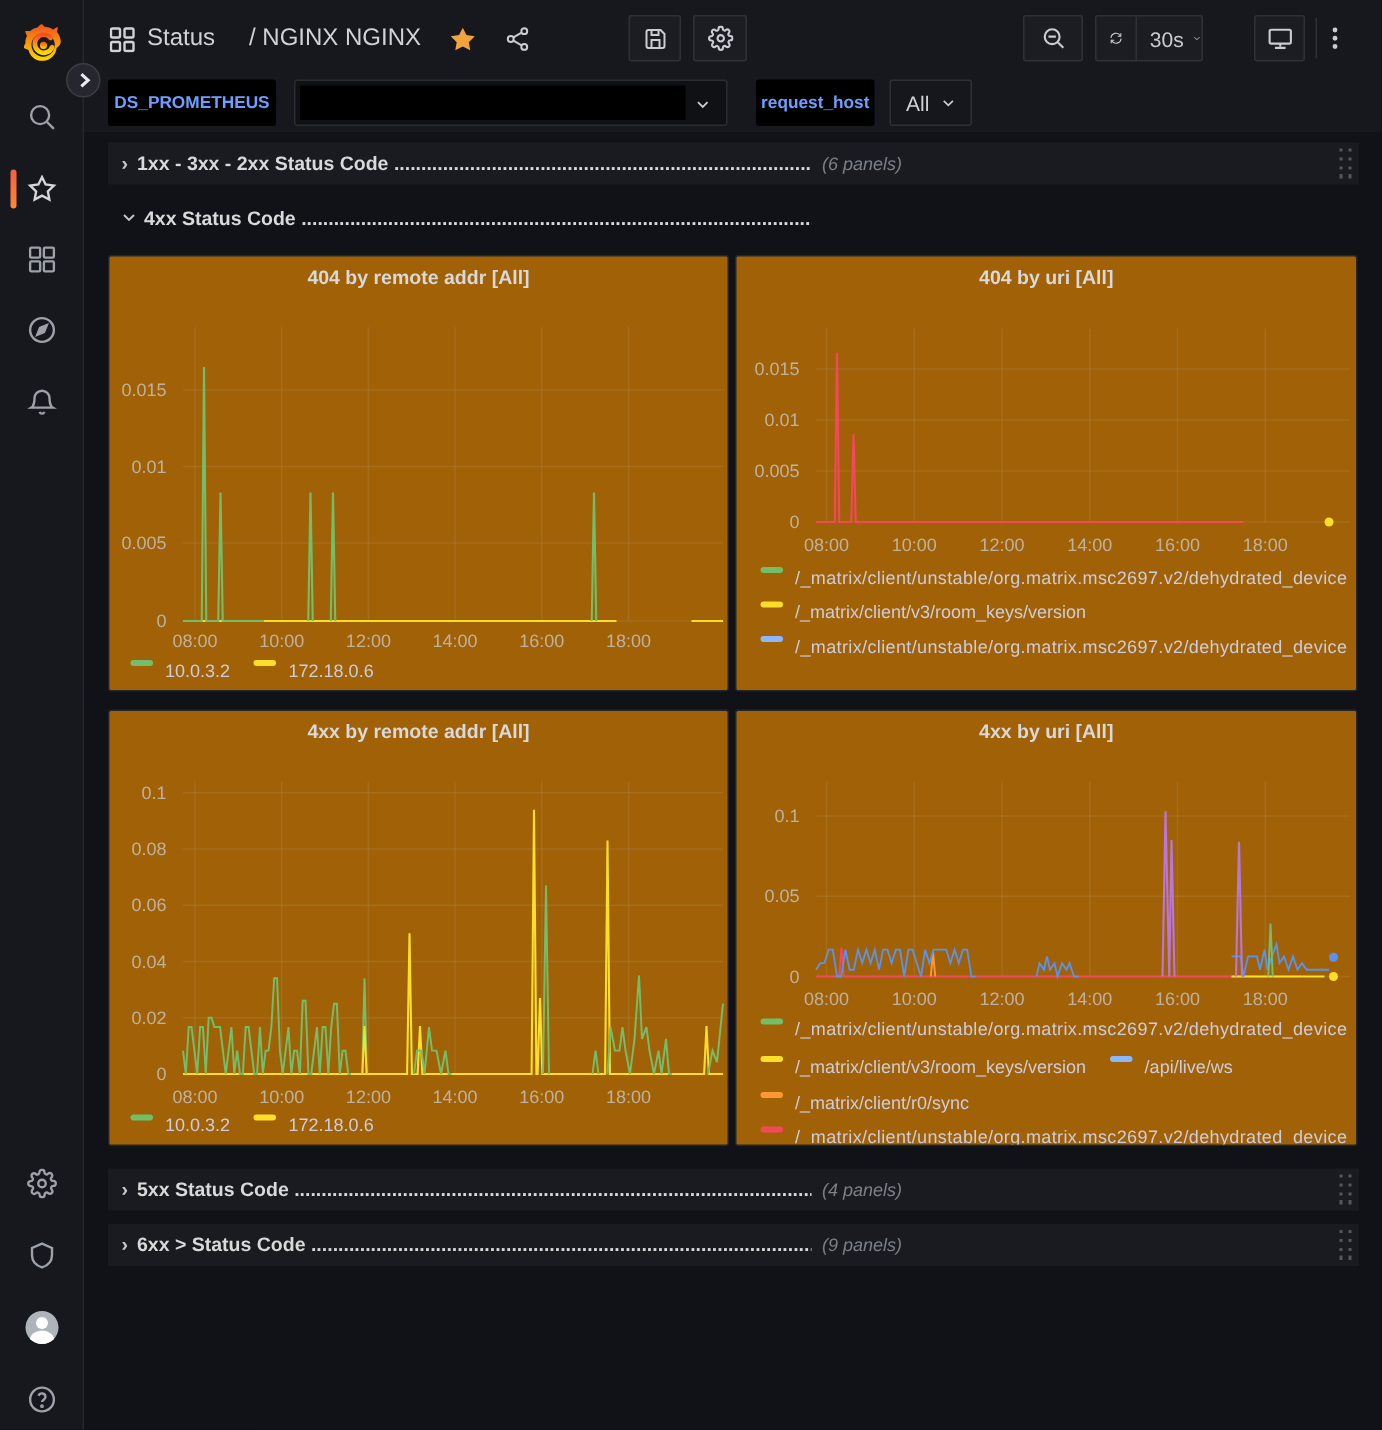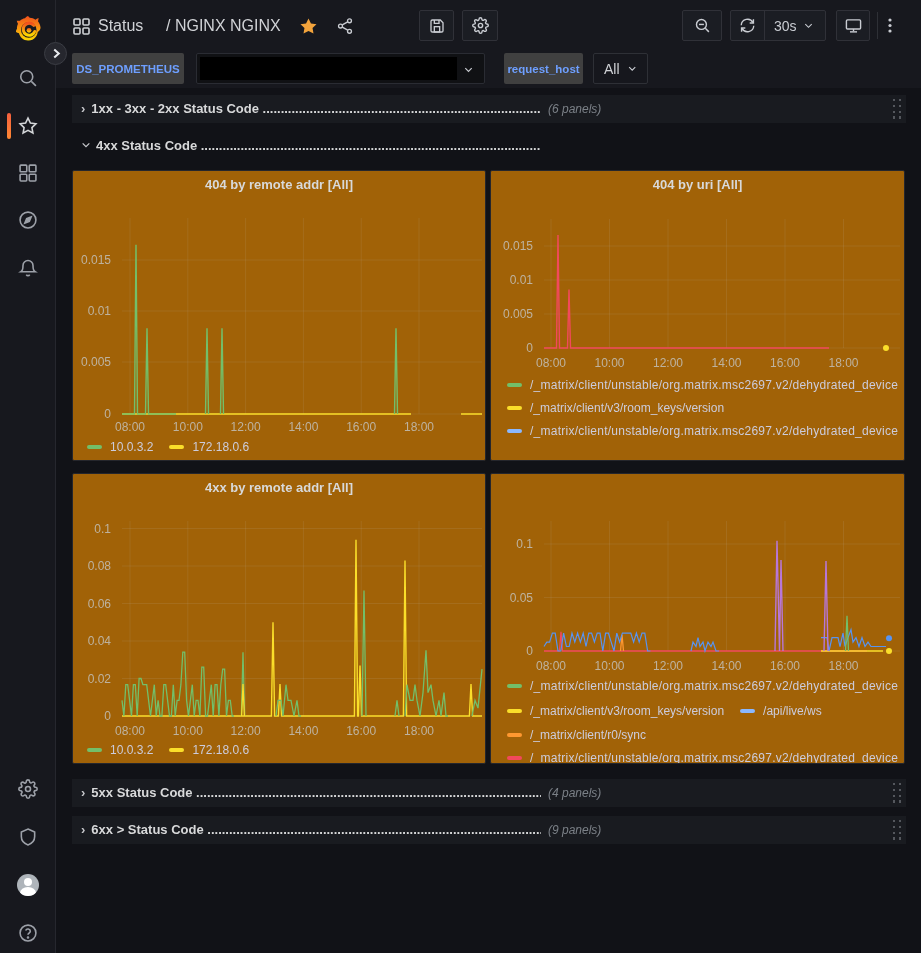--- a/index.html
+++ b/index.html
@@ -8,38 +8,38 @@
   #app { position:relative; width:921px; height:953px; background:#111217; }
   .abs { position:absolute; }
   
   #chrome { position:absolute; left:56px; top:0; width:865px; height:88px; background:#17181e; }
   #sidebar { position:absolute; left:0; top:0; width:56px; height:953px; background:#17181e;
     border-right:1px solid #26272e; }
   .navicon { position:absolute; left:18px; width:20px; height:20px; color:#9da1a9; }
   .btn { position:absolute; top:10px; height:31px; background:#1b1d23; border:1px solid #303138;
     border-radius:2px; display:flex; align-items:center; justify-content:center; color:#c9ccd2; }
   .crumb { color:#d0d2d6; font-size:16px; }
-  .vlabel { position:absolute; top:53px; height:31px; background:#404040; display:flex;
+  .vlabel { position:absolute; top:53px; height:31px; background:#000000; display:flex;
     align-items:center; justify-content:center; color:#6e9fff; font-size:11.5px; font-weight:bold; border-radius:2px; }
   
   .rowhead { position:absolute; left:72px; width:834px; height:28px; }
   .rowhead.collapsed { background:#191b20; }
   .rowtitle { position:absolute; left:9px; top:0; height:28px; line-height:28px; font-size:13px;
     font-weight:bold; color:#d8d9da; white-space:nowrap; overflow:hidden; }
   .rowchev { display:inline-block; margin-right:6px; color:#c7c8cc; }
   .pcount { position:absolute; left:476px; top:0; height:28px; line-height:28px; font-style:italic;
     font-size:12px; color:#7b8087; white-space:nowrap; }
   .draghandle { position:absolute; right:4px; top:4px; width:9px; height:20px; }
   .draghandle i { position:absolute; width:2.4px; height:2.4px; background:#54575d; }
   
   .panel { position:absolute; width:414px; height:291px; background:#a16207;
     border:1px solid #25262c; border-radius:2px; overflow:hidden; }
   .ptitle { position:absolute; left:0; top:6px; width:100%; text-align:center; font-size:13px;
     font-weight:bold; color:#d8d9da; }
-  .legend { position:absolute; display:flex; align-items:center; font-size:12px; color:#ccccdc;
+  .legend { position:absolute; display:flex; font-size:12px; color:#ccccdc;
     white-space:nowrap; }
   .sw { display:inline-block; width:15px; height:4px; border-radius:2px; margin-right:8px; flex:none; }
   .lgap { margin-left:16px; }
   svg text { font-family:"Liberation Sans", sans-serif; }
 </style>
 </head>
 <body>
 <div id="app">
   <div id="chrome"></div>
 
@@ -75,21 +75,21 @@
       <path d="M19.4 15a1.65 1.65 0 0 0 .33 1.82l.06.06a2 2 0 1 1-2.83 2.83l-.06-.06a1.65 1.65 0 0 0-1.82-.33 1.65 1.65 0 0 0-1 1.51V21a2 2 0 1 1-4 0v-.09a1.65 1.65 0 0 0-1-1.51 1.65 1.65 0 0 0-1.82.33l-.06.06a2 2 0 1 1-2.83-2.83l.06-.06a1.65 1.65 0 0 0 .33-1.82 1.65 1.65 0 0 0-1.51-1H3a2 2 0 1 1 0-4h.09a1.65 1.65 0 0 0 1.51-1 1.65 1.65 0 0 0-.33-1.82l-.06-.06a2 2 0 1 1 2.83-2.83l.06.06a1.65 1.65 0 0 0 1.82.33h0a1.65 1.65 0 0 0 1-1.51V3a2 2 0 1 1 4 0v.09a1.65 1.65 0 0 0 1 1.51h0a1.65 1.65 0 0 0 1.82-.33l.06-.06a2 2 0 1 1 2.83 2.83l-.06.06a1.65 1.65 0 0 0-.33 1.82v0a1.65 1.65 0 0 0 1.51 1H21a2 2 0 1 1 0 4h-.09a1.65 1.65 0 0 0-1.51 1z"></path>
     </svg>
   </div>
   <div class="btn" style="left:682px;width:40px">
     <svg width="17" height="17" viewBox="0 0 24 24" fill="none" stroke="#c9ccd2" stroke-width="2">
       <circle cx="10.5" cy="10.5" r="7"></circle>
         <line x1="16" y1="16" x2="21" y2="21"></line>
         <line x1="7" y1="10.5" x2="14" y2="10.5"></line>
     </svg>
   </div>
-  <div class="btn" style="left:730px;width:96px;justify-content:flex-start;padding-left:9px">
+  <div class="btn" style="left:730px;width:72px;justify-content:flex-start;padding-left:9px">
     <svg width="15" height="15" viewBox="0 0 24 24" fill="none" stroke="#c9ccd2" stroke-width="2.2">
       <path d="M21.5 2v6h-6"></path>
         <path d="M2.5 22v-6h6"></path>
       <path d="M2 11.5a10 10 0 0 1 18.8-4.2"></path>
         <path d="M22 12.5a10 10 0 0 1-18.8 4.2"></path>
     </svg>
     <span style="width:1px;height:29px;background:#303138;margin:0 9px 0 9px"></span>
     <span style="font-size:14px">30s</span>
     <svg width="11" height="11" viewBox="0 0 24 24" fill="none" stroke="#c9ccd2" stroke-width="2.4" style="margin-left:6px">
       <path d="M5 9l7 7 7-7"></path>
@@ -347,20 +347,21 @@
         <text x="230.4" y="261" text-anchor="middle" font-size="12" fill="rgba(201,209,217,0.72)">14:00</text>
         <text x="288.2" y="261" text-anchor="middle" font-size="12" fill="rgba(201,209,217,0.72)">16:00</text>
         <text x="346" y="261" text-anchor="middle" font-size="12" fill="rgba(201,209,217,0.72)">18:00</text>
       </svg>
     <div class="legend" style="left:14px;top:269px">
       <span class="sw" style="background:#73bf69"></span>10.0.3.2
       <span class="sw lgap" style="background:#fade2a"></span>172.18.0.6
     </div>
   </div>
   <div class="panel" style="left:490px;top:473px;width:415px">
+    <div class="ptitle">4xx by uri [All]</div>
     <svg width="415" height="291" style="position:absolute;left:0;top:0">
         <line x1="60" y1="47" x2="60" y2="177" stroke="rgba(204,204,220,0.10)" stroke-width="1"></line>
         <line x1="118.5" y1="47" x2="118.5" y2="177" stroke="rgba(204,204,220,0.10)" stroke-width="1"></line>
         <line x1="177" y1="47" x2="177" y2="177" stroke="rgba(204,204,220,0.10)" stroke-width="1"></line>
         <line x1="235.5" y1="47" x2="235.5" y2="177" stroke="rgba(204,204,220,0.10)" stroke-width="1"></line>
         <line x1="294" y1="47" x2="294" y2="177" stroke="rgba(204,204,220,0.10)" stroke-width="1"></line>
         <line x1="352.5" y1="47" x2="352.5" y2="177" stroke="rgba(204,204,220,0.10)" stroke-width="1"></line>
         <line x1="53" y1="70" x2="409" y2="70" stroke="rgba(204,204,220,0.10)" stroke-width="1"></line>
         <line x1="53" y1="123.5" x2="409" y2="123.5" stroke="rgba(204,204,220,0.10)" stroke-width="1"></line>
         <line x1="53" y1="177" x2="409" y2="177" stroke="rgba(204,204,220,0.10)" stroke-width="1"></line>

